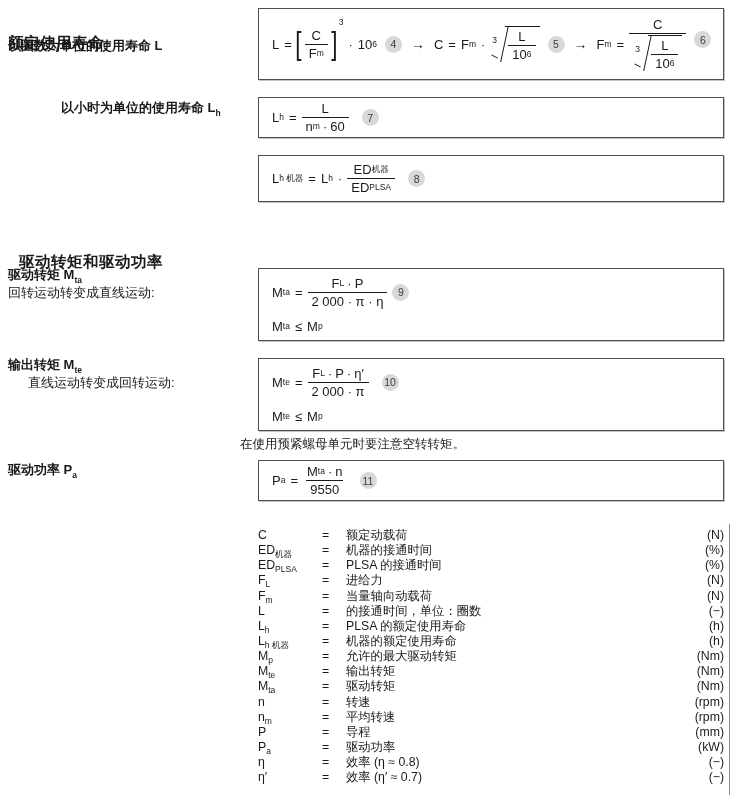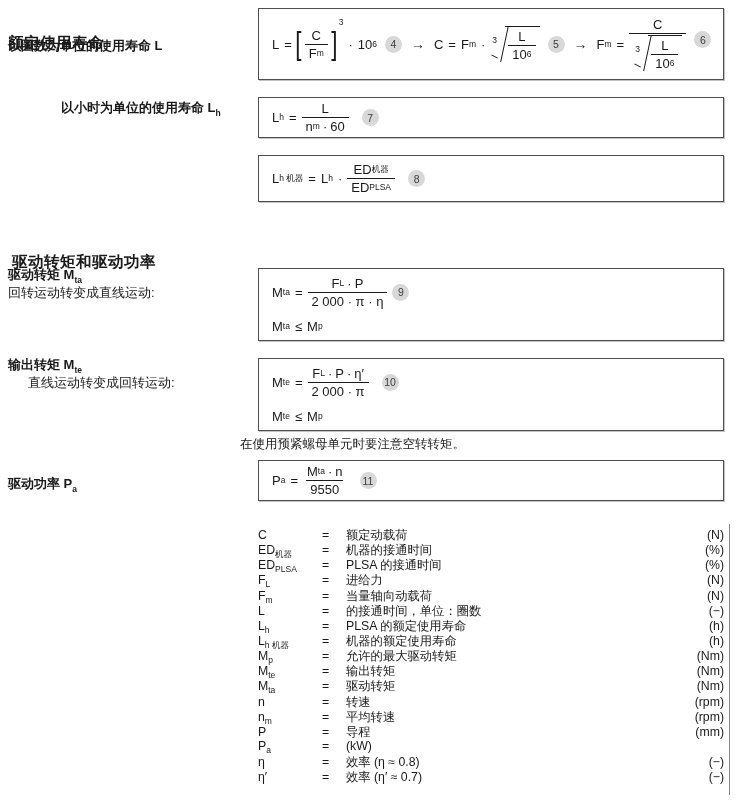--- a/index.html
+++ b/index.html
@@ -58,29 +58,29 @@
 </style>
 </head>
 <body>
 
 <div class="abs h1" style="left:8px;top:5px;">额定使用寿命</div>
 
 <div class="abs lbl" style="left:8px;top:37px;">以圈数为单位的使用寿命 L</div>
 
 <div class="abs lbl" style="left:21px;top:99px;margin-left:40px;"><span>以小时为单位的使用寿命 L</span><sub>h</sub></div>
 
-<div class="abs h1" style="left:12px;top:224px;">驱动转矩和驱动功率</div>
+<div class="abs h1" style="left:19px;top:224px;">驱动转矩和驱动功率</div>
 
 <div class="abs lbl" style="left:8px;top:266px;"><span>驱动转矩 M</span><sub>ta</sub></div>
 <div class="abs desc" style="left:8px;top:284px;">回转运动转变成直线运动:</div>
 
 <div class="abs lbl" style="left:8px;top:356px;"><span>输出转矩 M</span><sub>te</sub></div>
 <div class="abs desc" style="left:8px;top:374px;margin-left:20px;">直线运动转变成回转运动:</div>
 
-<div class="abs lbl" style="left:8px;top:461px;margin-top:14px;"><span>驱动功率 P</span><sub>a</sub></div>
+<div class="abs lbl" style="left:8px;top:461px;"><span>驱动功率 P</span><sub>a</sub></div>
 
 <div class="fbox" style="top:8px;height:72px;">
   <div class="formula">
     <span>L</span>
     <span>=</span>
     <span class="br">[</span>
     <span class="frac">
       <span class="num">C</span>
       <span class="den tight">
           <span>F</span>
@@ -360,20 +360,21 @@
     </div>
     <div class="lrow">
       <span class="lsym">P</span>
       <span class="leq">=</span>
       <span class="ldesc">导程</span>
       <span class="lunit">(mm)</span>
     </div>
     <div class="lrow">
       <span class="lsym">P<sub>a</sub></span>
       <span class="leq">=</span>
+      <span class="ldesc">驱动功率</span>
       <span class="lunit">(kW)</span>
     </div>
     <div class="lrow">
       <span class="lsym">η</span>
       <span class="leq">=</span>
       <span class="ldesc">效率 (η ≈ 0.8)</span>
       <span class="lunit">(−)</span>
     </div>
     <div class="lrow">
       <span class="lsym">η′</span>

